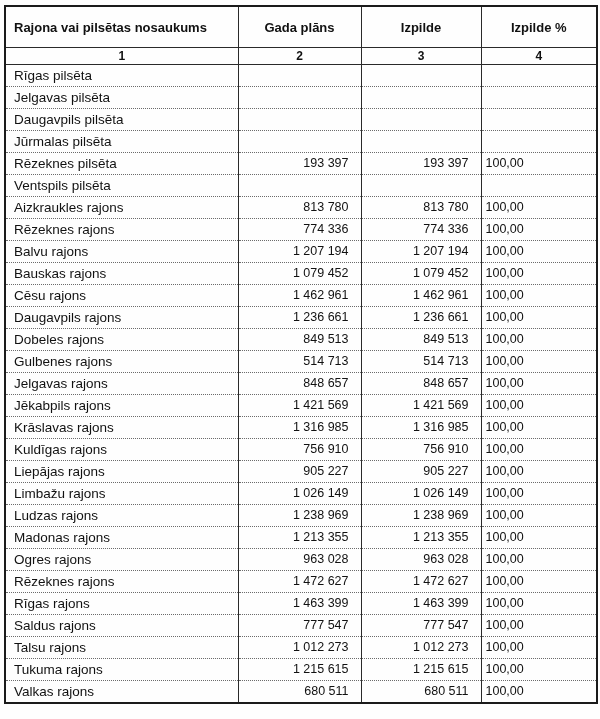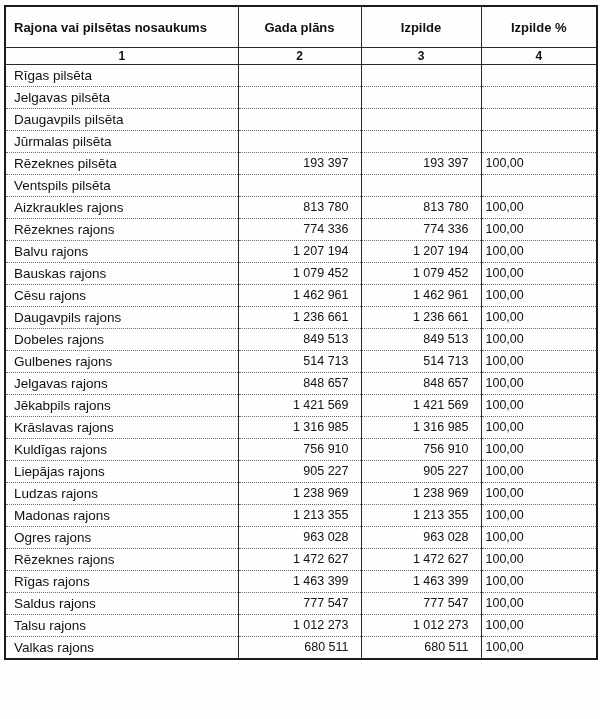--- a/index.html
+++ b/index.html
@@ -224,20 +224,26 @@
           <td class="col-num">756 910</td>
           <td class="col-pct">100,00</td>
         </tr>
         <tr>
           <td class="col-name">Liepājas rajons</td>
           <td class="col-num">905 227</td>
           <td class="col-num">905 227</td>
           <td class="col-pct">100,00</td>
         </tr>
         <tr>
+          <td class="col-name">Limbažu rajons</td>
+          <td class="col-num">1 026 149</td>
+          <td class="col-num">1 026 149</td>
+          <td class="col-pct">100,00</td>
+        </tr>
+        <tr>
           <td class="col-name">Ludzas rajons</td>
           <td class="col-num">1 238 969</td>
           <td class="col-num">1 238 969</td>
           <td class="col-pct">100,00</td>
         </tr>
         <tr>
           <td class="col-name">Madonas rajons</td>
           <td class="col-num">1 213 355</td>
           <td class="col-num">1 213 355</td>
           <td class="col-pct">100,00</td>
@@ -266,20 +272,26 @@
           <td class="col-num">777 547</td>
           <td class="col-pct">100,00</td>
         </tr>
         <tr>
           <td class="col-name">Talsu rajons</td>
           <td class="col-num">1 012 273</td>
           <td class="col-num">1 012 273</td>
           <td class="col-pct">100,00</td>
         </tr>
         <tr>
+          <td class="col-name">Tukuma rajons</td>
+          <td class="col-num">1 215 615</td>
+          <td class="col-num">1 215 615</td>
+          <td class="col-pct">100,00</td>
+        </tr>
+        <tr>
           <td class="col-name">Valkas rajons</td>
           <td class="col-num">680 511</td>
           <td class="col-num">680 511</td>
           <td class="col-pct">100,00</td>
         </tr>
       </tbody>
 
   </table>
 </div>
 

